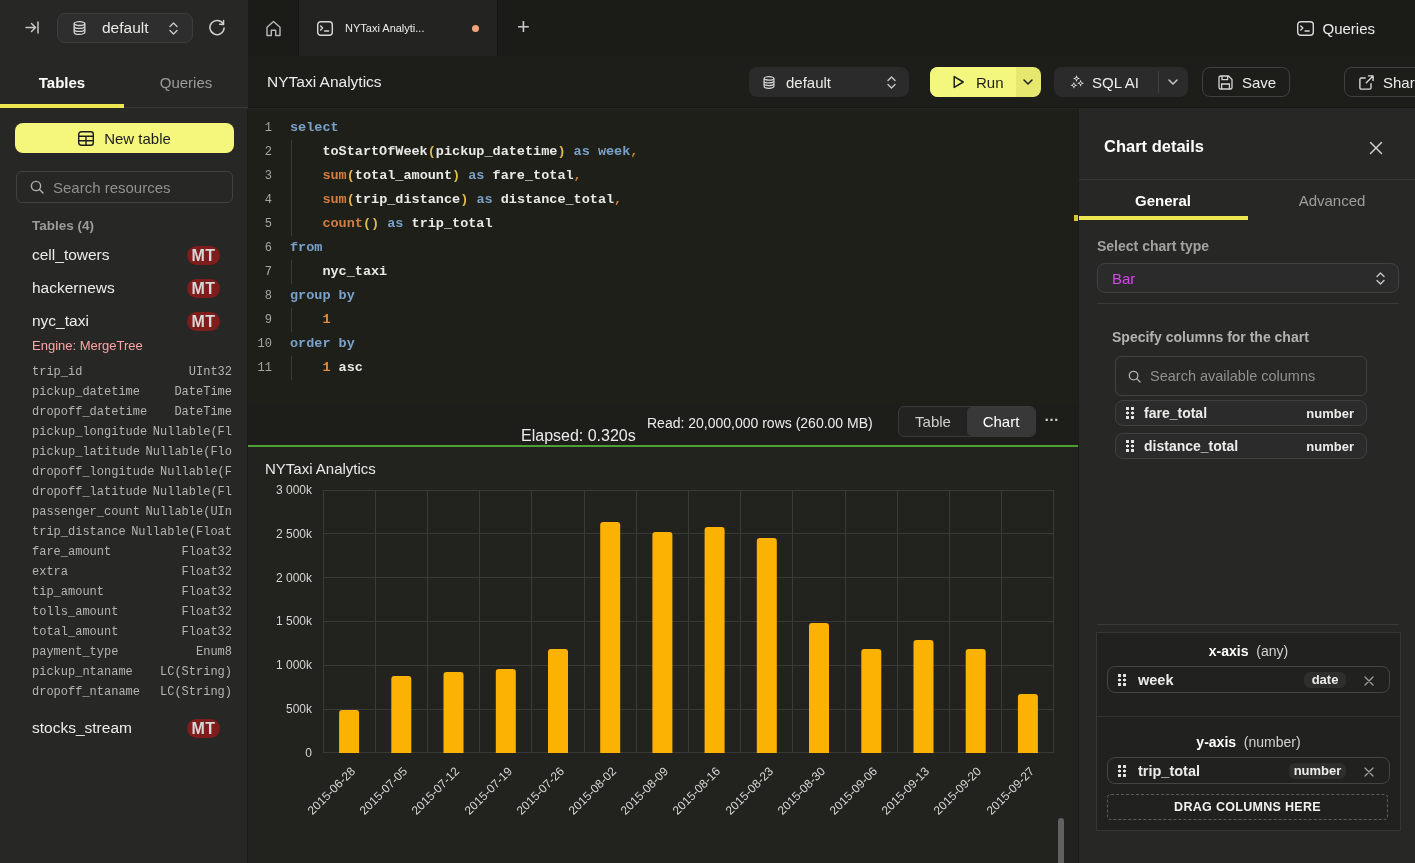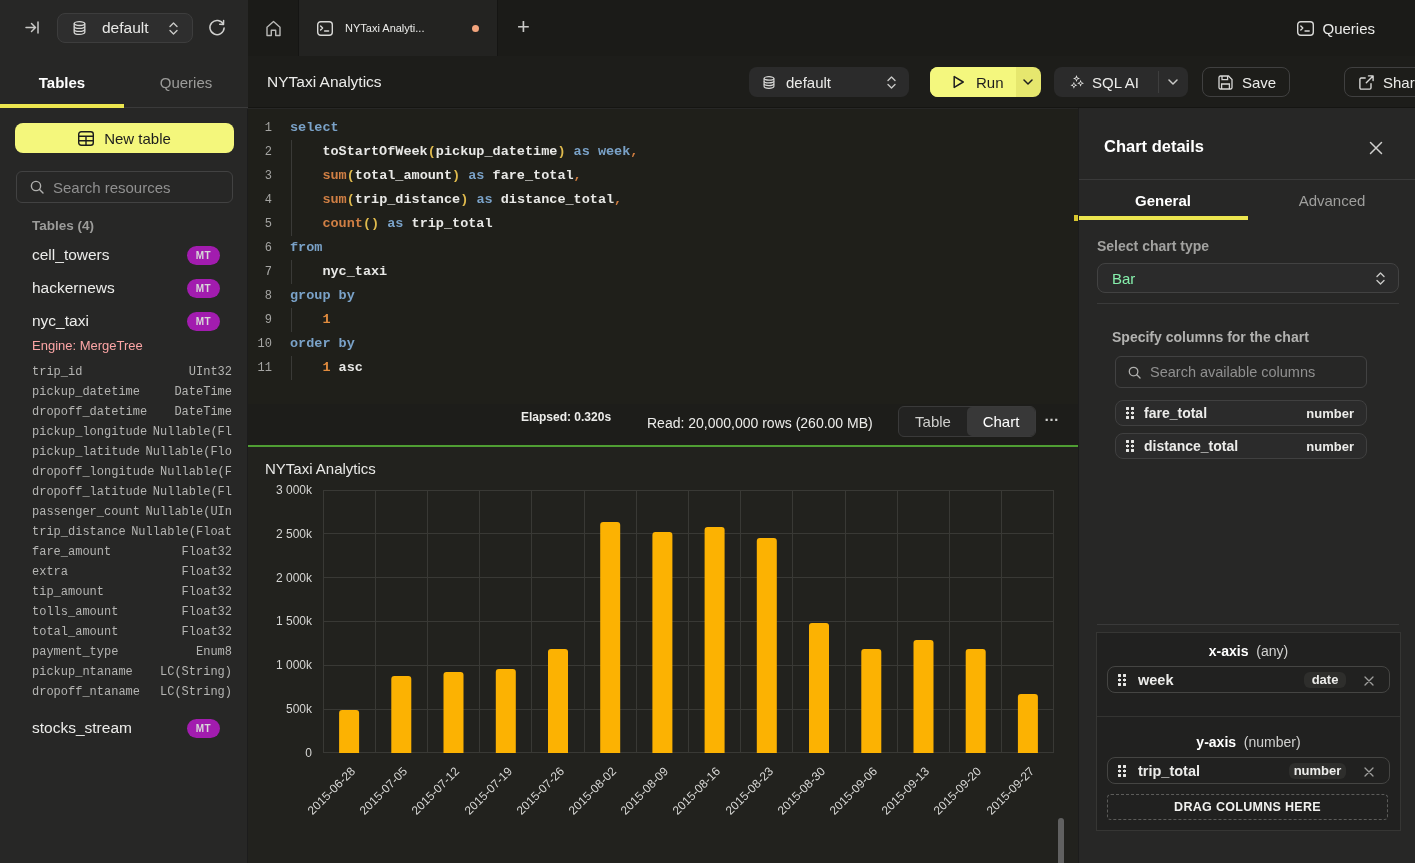--- a/index.html
+++ b/index.html
@@ -23,22 +23,22 @@
   #queriesbtn{position:absolute;right:40px;top:0;height:56px;display:flex;align-items:center;color:#ececea;font-size:15px;}
   
   #sidetabs{left:0;top:56px;width:248px;height:52px;background:#272726;border-bottom:1px solid #3a3a3a;}
   #sidetabs .tab{position:absolute;top:0;width:124px;height:52px;display:flex;align-items:center;justify-content:center;font-size:15px;}
   #sidetabs .underline{position:absolute;left:0;bottom:-1px;width:124px;height:4px;background:#ece64f;}
   #sidebar{left:0;top:109px;width:248px;height:754px;background:#272726;border-right:1px solid #1c1c1c;}
   #newtable{position:absolute;left:15px;top:14px;width:219px;height:30px;background:#f4f77c;border-radius:8px;
      display:flex;align-items:center;justify-content:center;color:#1d1d1d;font-size:15px;}
   .searchbox{position:absolute;display:flex;align-items:center;border:1px solid #424242;border-radius:6px;color:#909090;}
   .mono{font-family:"Liberation Mono",monospace;}
-  .mt{position:absolute;left:187px;width:33px;height:19px;background:#a21caf;border-radius:10px;color:#d8d8d8;
-      font-size:10px;font-weight:bold;letter-spacing:.5px;display:flex;align-items:center;justify-content:center;}
+  .mt{position:absolute;left:187px;width:33px;height:19px;background:#7f1d1d;border-radius:10px;color:#d8d8d8;
+      font-size:16px;font-weight:bold;letter-spacing:.5px;display:flex;align-items:center;justify-content:center;}
   .tname{position:absolute;left:32px;color:#ececea;font-size:15.5px;}
   .colrow{position:absolute;left:32px;right:15px;color:#b5b5b3;font-size:12px;display:flex;justify-content:space-between;}
   
   #toolbar{left:248px;top:56px;width:1167px;height:52px;background:#1d1d1a;border-bottom:1px solid #151512;}
   .btn{position:absolute;top:11px;height:30px;border-radius:8px;display:flex;align-items:center;color:#ececea;font-size:15px;}
   .outl{border:1px solid #404040;}
   .fill{background:#2b2b2b;}
   
   #editor{left:248px;top:109px;width:830px;height:295px;background:#1f1f1a;}
   .ln{position:absolute;width:24px;text-align:right;color:#a5a5a3;font-family:"Liberation Mono",monospace;font-size:12px;line-height:24px;}
@@ -299,21 +299,21 @@
     <span class="fn">count</span><span class="pr">()</span> <span class="kw">as</span> trip_total
 <span class="kw">from</span>
     nyc_taxi
 <span class="kw">group by</span>
     <span class="num">1</span>
 <span class="kw">order by</span>
     <span class="num">1</span> asc</div>
     <div class="abs" style="left:826px;top:106px;width:6px;height:6px;background:#d8c62f;"></div>
   </div>
   <div id="resbar" class="abs">
-    <div class="abs" style="left:273px;top:6px;color:#ececea;font-size:12px;font-weight:bold;">Elapsed: 0.320s</div>
+    <div class="abs" style="left:273px;top:23px;color:#ececea;font-size:16px;">Elapsed: 0.320s</div>
     <div class="abs" style="left:399px;top:11px;color:#ececea;font-size:14px;">Read: 20,000,000 rows (260.00 MB)</div>
     <div id="seg">
         <div class="s">Table</div>
         <div class="s on">Chart</div>
       </div>
     <div class="abs" style="left:796px;top:3px;color:#cfcfcd;font-size:15px;letter-spacing:1px;font-weight:bold;">…</div>
   </div>
   <div id="greenline" class="abs"></div>
   <div id="chart" class="abs">
   <svg width="830" height="416" viewBox="0 0 830 416">
@@ -370,28 +370,28 @@
     <div class="abs" style="left:25px;top:29px;color:#ffffff;font-size:16.5px;font-weight:bold;">Chart details</div>
     <svg class="abs" style="left:290px;top:33px;" width="14" height="14" viewBox="0 0 14 14" stroke="#d0d0ce" stroke-width="1.5" stroke-linecap="round">
       <path d="M1.5 1.5 L12.5 12.5 M12.5 1.5 L1.5 12.5"></path>
     </svg>
     <div class="abs" style="left:0;top:71px;width:337px;height:1px;background:#3a3a3a;"></div>
     <div class="abs" style="left:0;top:84px;width:168px;text-align:center;color:#ffffff;font-size:15px;font-weight:bold;">General</div>
     <div class="abs" style="left:169px;top:84px;width:168px;text-align:center;color:#9f9f9d;font-size:15px;">Advanced</div>
     <div class="abs" style="left:0;top:108px;width:169px;height:4px;background:#ece64f;"></div>
     <div class="plabel" style="left:18px;top:130px;">Select chart type</div>
     <div class="abs" style="left:18px;top:155px;width:302px;height:30px;border:1px solid #424242;background:#2b2b2b;border-radius:8px;display:flex;align-items:center;">
-      <span style="margin-left:14px;color:#86efac;font-size:15px;">Bar</span>
+      <span style="margin-left:14px;color:#d946ef;font-size:15px;">Bar</span>
       <svg style="position:absolute;right:13px" width="9" height="13" viewBox="0 0 9 13" fill="none" stroke="#c9c9c7" stroke-width="1.4" stroke-linecap="round" stroke-linejoin="round">
         <path d="M1 4.5 L4.5 1 L8 4.5 M1 8.5 L4.5 12 L8 8.5"></path>
       </svg>
     </div>
     <div class="abs" style="left:18px;top:195px;width:302px;height:1px;background:#3a3a3a;"></div>
     <div class="plabel" style="left:33px;top:221px;color:#b2b2b0;">Specify columns for the chart</div>
-    <div class="searchbox" style="left:36px;top:248px;width:252px;height:32px;">
+    <div class="searchbox" style="left:36px;top:248px;width:252px;height:40px;">
       <svg style="margin-left:12px" width="13" height="13" viewBox="0 0 14 14" fill="none" stroke="#b0b0ae" stroke-width="1.4" stroke-linecap="round">
         <circle cx="6" cy="6" r="4.6"></circle>
           <path d="M9.5 9.5 L13 13"></path>
       </svg>
       <span style="margin-left:9px;font-size:14.5px;">Search available columns</span>
     </div>
     <div class="colcard" style="top:292px;">
         <span class="dots"></span>
         <span class="nm">fare_total</span>
         <span class="ty">number</span>

